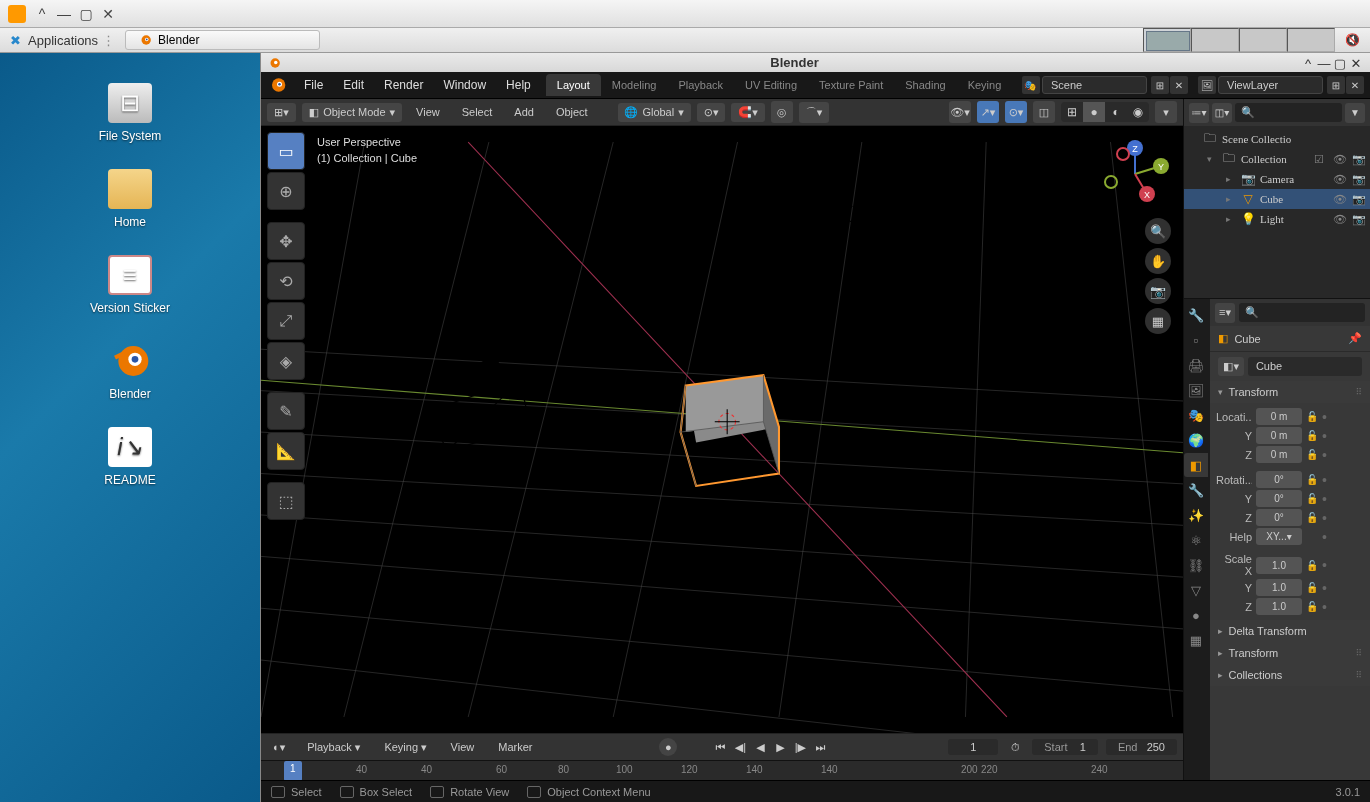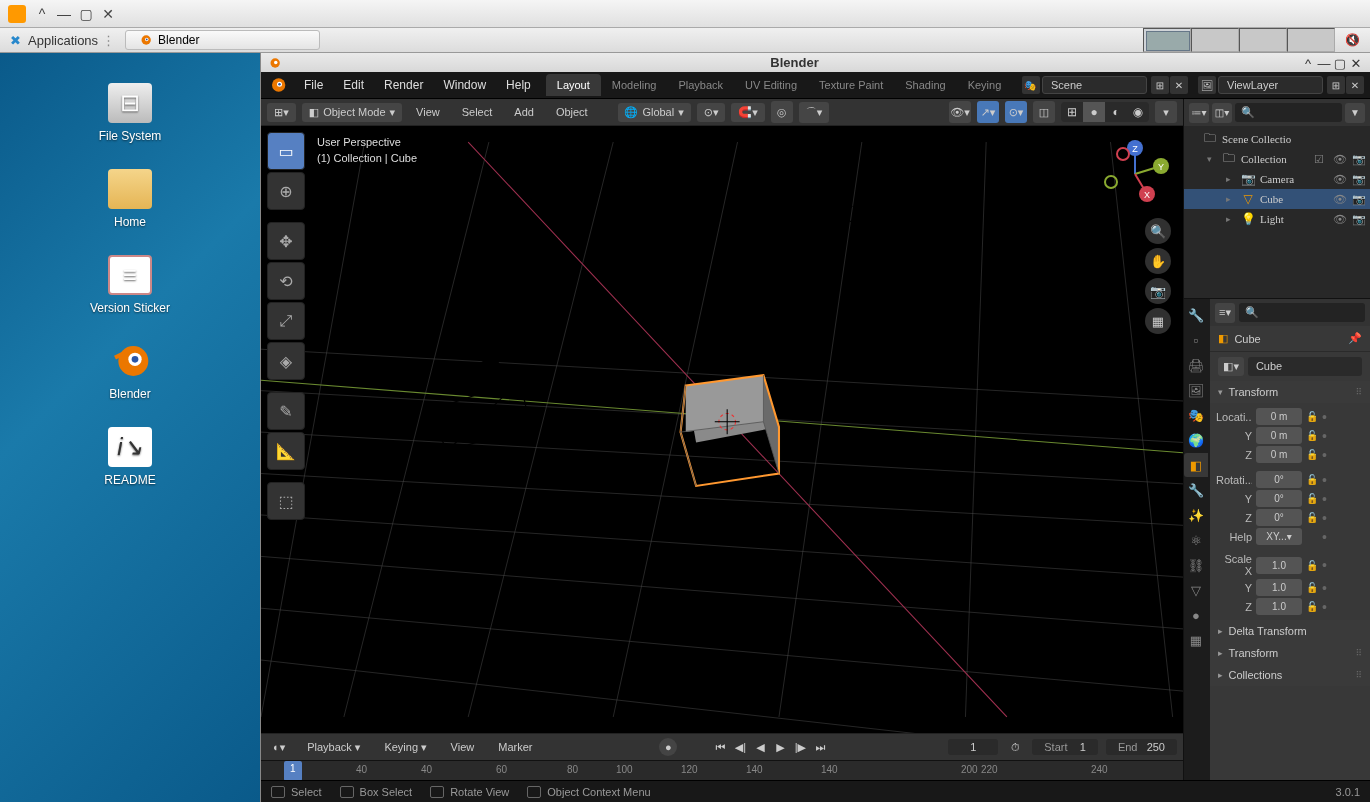--- a/index.html
+++ b/index.html
@@ -417,21 +417,21 @@
           <div class="frame-field">
             <span class="frame-lbl">End</span>&nbsp;&nbsp;
             <span>250</span>
           </div>
         </div>
         <div class="tl-ruler">
           <div class="marker">1</div>
           <span style="left:95px">40</span>
           <span style="left:160px">40</span>
           <span style="left:235px">60</span>
-          <span style="left:306px">80</span>
+          <span style="left:297px">80</span>
           <span style="left:355px">100</span>
           <span style="left:420px">120</span>
           <span style="left:485px">140</span>
           <span style="left:560px">140</span>
           <span style="left:700px">200</span>
           <span style="left:720px">220</span>
           <span style="left:830px">240</span>
         </div>
       </div>
 

